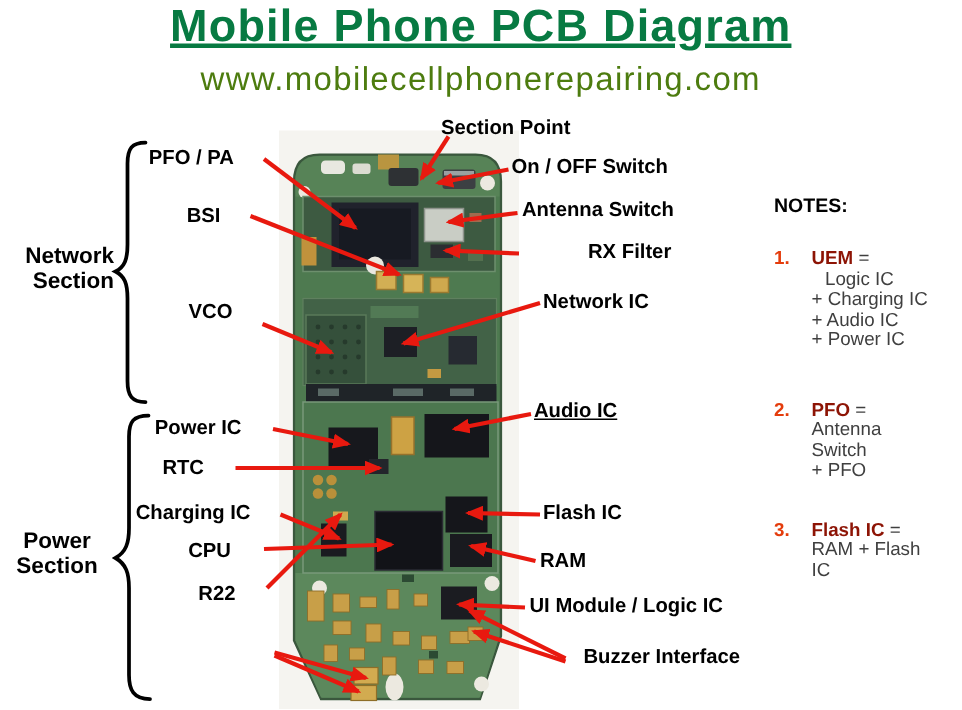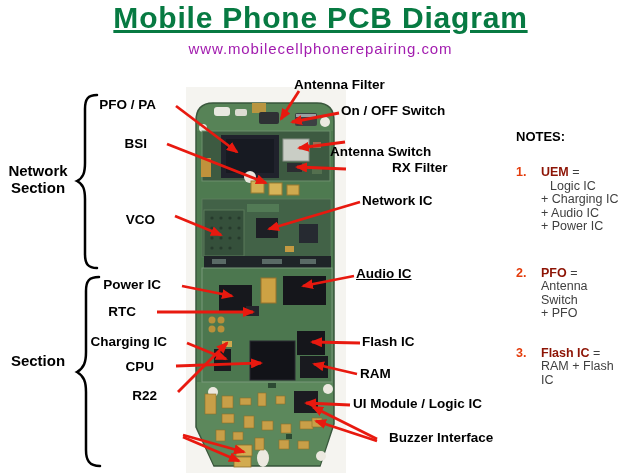--- a/index.html
+++ b/index.html
@@ -9,46 +9,46 @@
   }
   .abs{position:absolute;}
   
   .title{
     left:0;top:1px;width:641px;text-align:center;
     font-size:30px;font-weight:bold;color:#077a42;
     text-decoration:underline;letter-spacing:.8px;white-space:nowrap;
   }
   .subtitle{
     left:0;top:40px;width:641px;text-align:center;
-    font-size:15px;color:#a21caf;letter-spacing:.9px;white-space:nowrap;
+    font-size:22px;color:#4d7c0f;letter-spacing:.9px;white-space:nowrap;
   }
   
   .section-label{
     width:76px;text-align:center;font-size:15px;font-weight:bold;
     color:#000;line-height:17px;
   }
-  #s-network{left:0;top:162px;}
+  #s-network{left:0;top:162px;text-align:right;}
   #s-power{left:0;top:352px;}
   
   .callout{
     font-size:13.5px;font-weight:bold;color:#000;
     white-space:nowrap;line-height:15px;
   }
   #c-pfo-pa{right:469px;top:97px;}
   #c-bsi{right:478px;top:136px;}
-  #c-vco{right:470px;top:212px;}
+  #c-vco{right:470px;top:200px;}
   #c-power-ic{right:464px;top:277px;}
   #c-rtc{right:489px;top:304px;}
   #c-charging-ic{right:458px;top:334px;margin-left:32px;}
   #c-cpu{right:471px;top:359px;}
   #c-r22{right:468px;top:388px;}
   #c-mic{right:461px;top:424px;}
   #c-antenna-point{left:294px;top:77px;}
   #c-onoff{left:341px;top:103px;}
-  #c-antenna-switch{left:330px;top:132px;margin-top:12px;}
+  #c-antenna-switch{left:348px;top:132px;}
   #c-rx-filter{left:349px;top:160px;padding-left:43px;}
   #c-network-ic{left:362px;top:193px;}
   #c-audio-ic{left:356px;top:266px;text-decoration:underline;}
   #c-flash-ic{left:362px;top:334px;}
   #c-ram{left:360px;top:366px;}
   #c-ui-module{left:353px;top:396px;}
   #c-buzzer{left:389px;top:430px;}
   
   #notes{left:516px;top:129px;width:124px;}
   .notes-heading{
@@ -218,32 +218,33 @@
       <line x1="377" y1="439" x2="313" y2="407"></line>
       <line x1="377" y1="441" x2="316" y2="421"></line>
     </g>
   </svg>
 
   <div class="abs section-label" id="s-network">
     <div>Network</div>
     <div>Section</div>
   </div>
   <div class="abs section-label" id="s-power">
+    <div>Power</div>
     <div>Section</div>
   </div>
 
   <div class="abs callout" id="c-pfo-pa">PFO / PA</div>
   <div class="abs callout" id="c-bsi">BSI</div>
   <div class="abs callout" id="c-vco">VCO</div>
   <div class="abs callout" id="c-power-ic">Power IC</div>
   <div class="abs callout" id="c-rtc">RTC</div>
   <div class="abs callout" id="c-charging-ic">Charging IC</div>
   <div class="abs callout" id="c-cpu">CPU</div>
   <div class="abs callout" id="c-r22">R22</div>
-  <div class="abs callout" id="c-antenna-point">Antenna Filter</div>
+  <div class="abs callout" id="c-antenna-point">Section Point</div>
   <div class="abs callout" id="c-onoff">On / OFF Switch</div>
   <div class="abs callout" id="c-antenna-switch">Antenna Switch</div>
   <div class="abs callout" id="c-rx-filter">RX Filter</div>
   <div class="abs callout" id="c-network-ic">Network IC</div>
   <div class="abs callout" id="c-audio-ic">Audio IC</div>
   <div class="abs callout" id="c-flash-ic">Flash IC</div>
   <div class="abs callout" id="c-ram">RAM</div>
   <div class="abs callout" id="c-ui-module">UI Module / Logic IC</div>
   <div class="abs callout" id="c-buzzer">Buzzer Interface</div>
 

